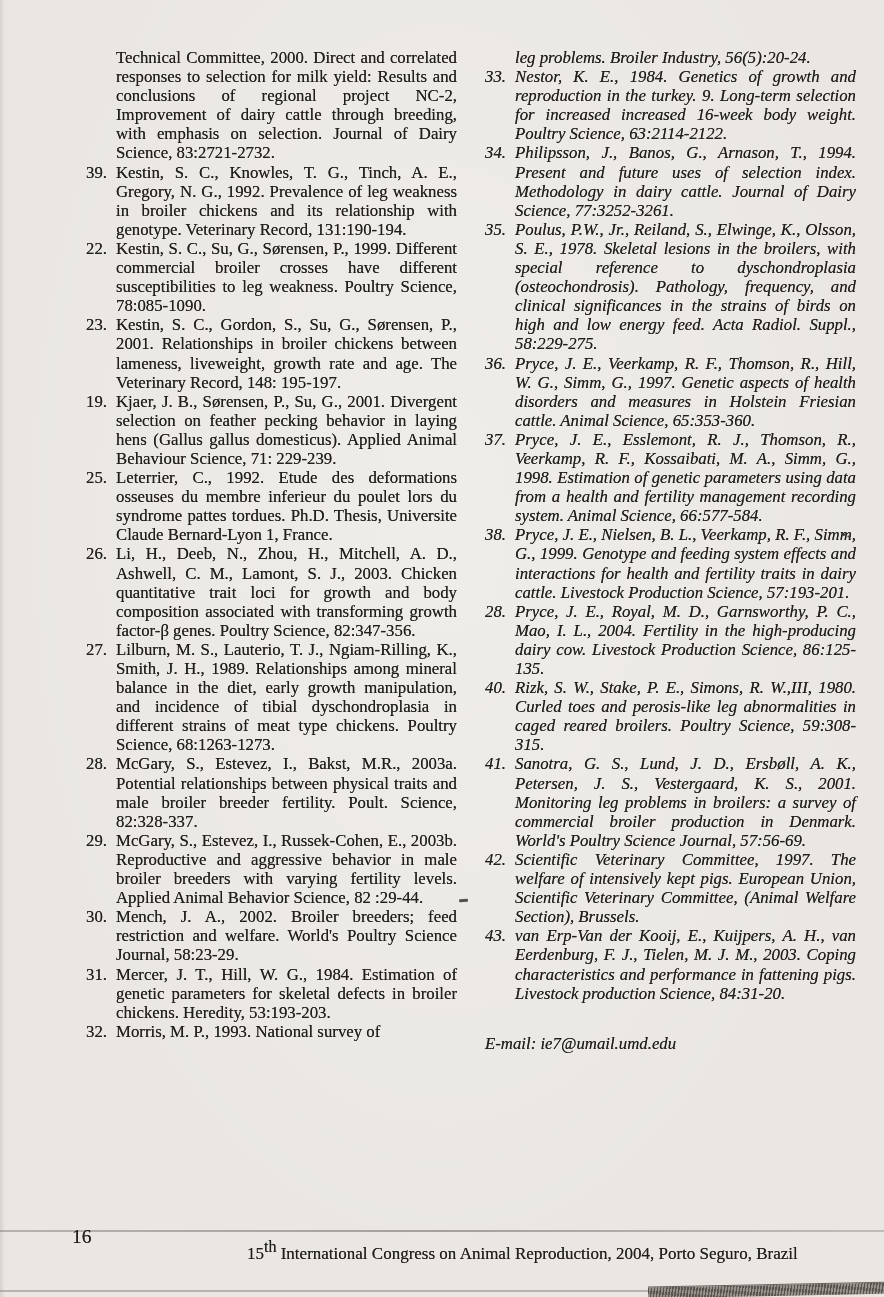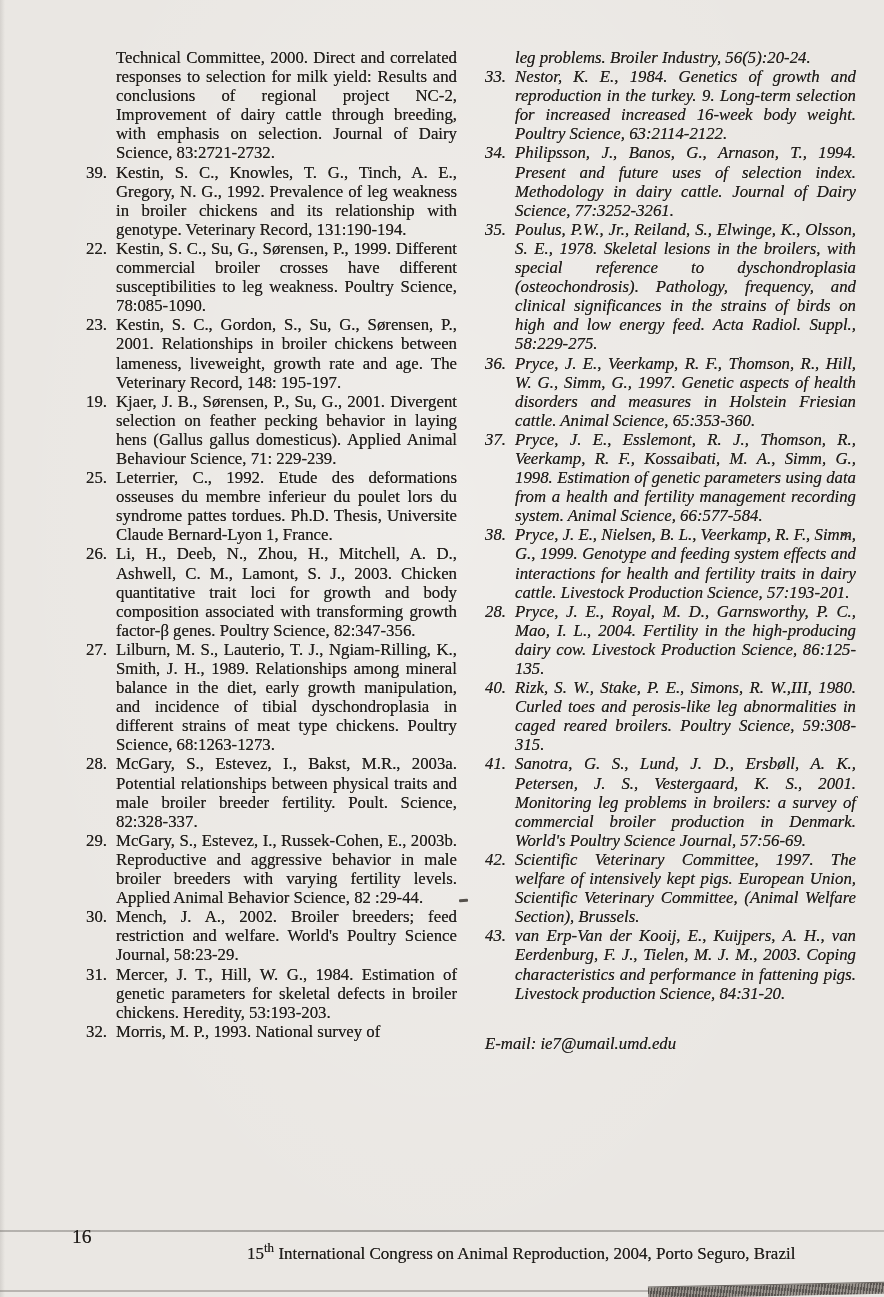--- a/index.html
+++ b/index.html
@@ -64,21 +64,21 @@
   }
   .footer-citation {
     position: absolute;
     left: 247px;
     top: 1244px;
     font-size: 17px;
     white-space: nowrap;
     text-shadow: 0 0 0.6px rgba(28,25,22,0.75);
   }
   .footer-citation sup {
-    font-size: 13px;
+    font-size: 16px;
     vertical-align: super;
     line-height: 0;
     text-align: center;
   }
   .bottom-line {
     position: absolute;
     left: 0;
     top: 1290px;
     width: 690px;
     height: 1.5px;

